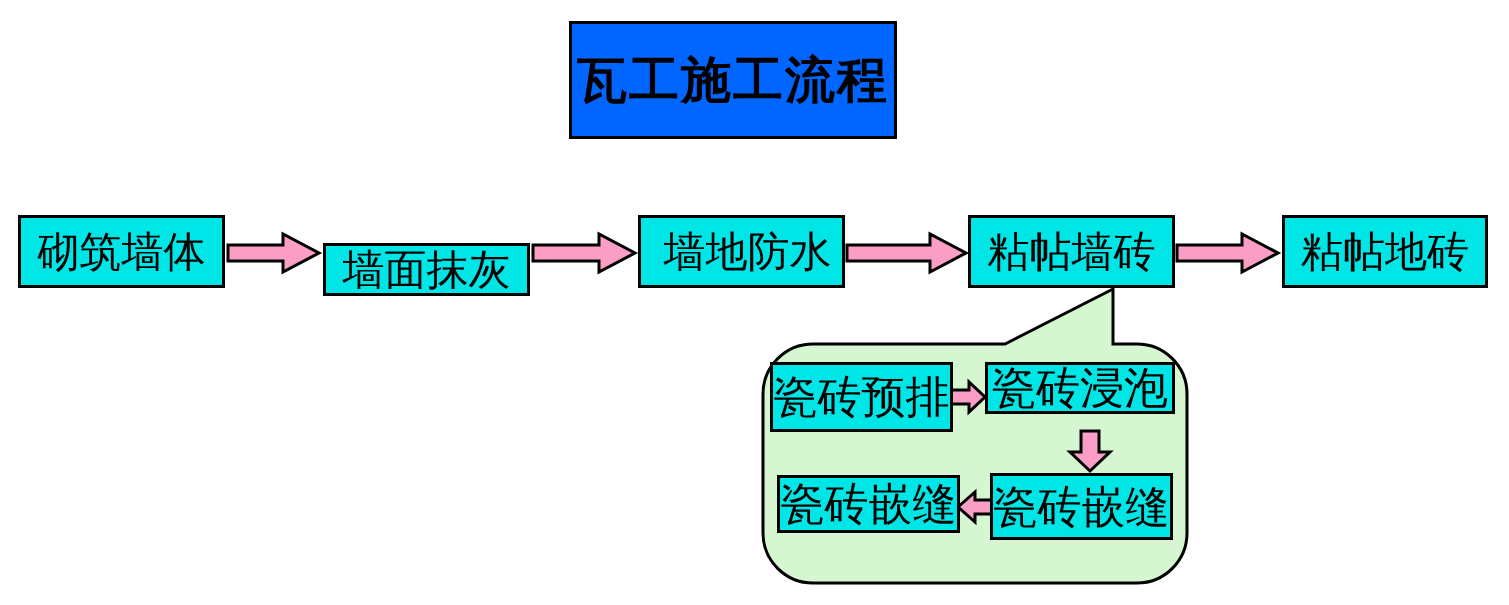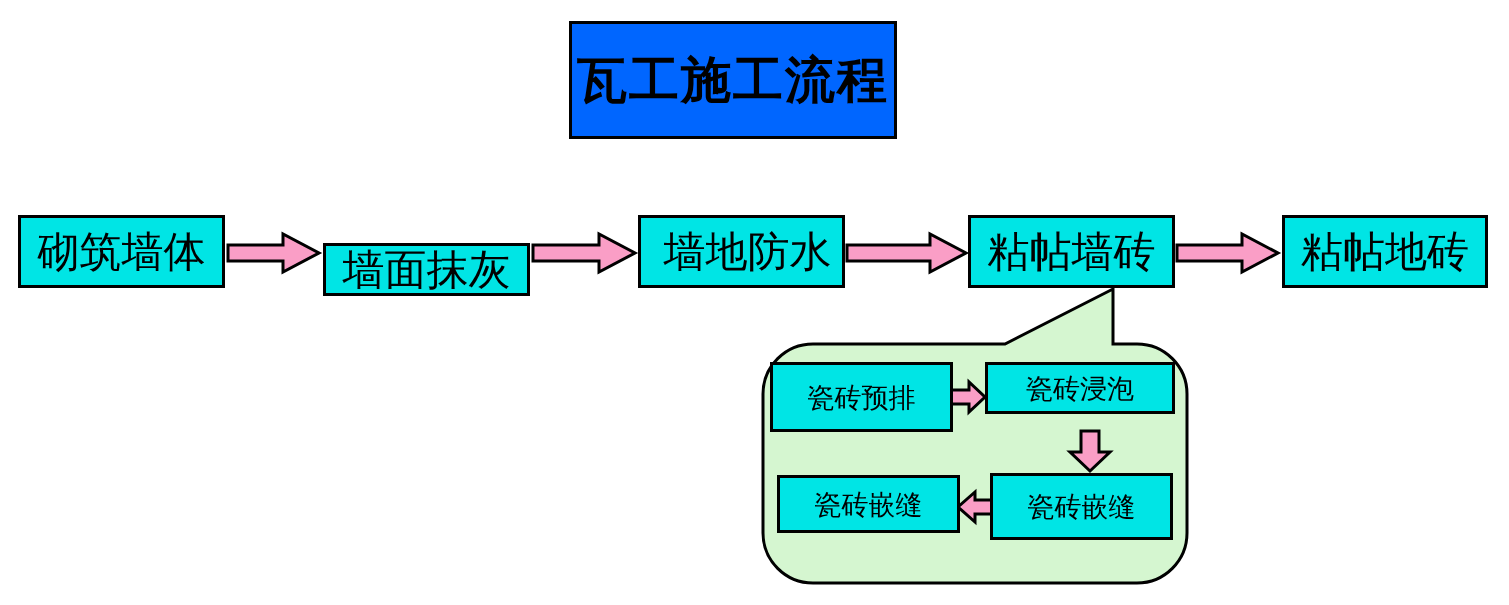--- a/index.html
+++ b/index.html
@@ -43,21 +43,21 @@
     font-size: 50px;
     font-weight: bold;
     letter-spacing: 2px;
   }
   .process-box {
     background: #00e5e5;
     font-size: 42px;
   }
   .sub-box {
     background: #00e5e5;
-    font-size: 27px;
+    font-size: 44px;
   }
   .b1 { left: 18px;   top: 215px; width: 207px; height: 73px; }
   .b2 { left: 323px;  top: 215px; width: 207px; height: 53px; margin-top: 28px; }
   .b3 { left: 638px;  top: 215px; width: 207px; height: 73px; padding-left: 12px; }
   .b4 { left: 968px;  top: 215px; width: 207px; height: 73px; }
   .b5 { left: 1282px; top: 215px; width: 206px; height: 73px; }
   .c1 { left: 770px;  top: 362px; width: 183px; height: 70px; }
   .c2 { left: 985px;  top: 362px; width: 190px; height: 52px; }
   .c3 { left: 990px;  top: 473px; width: 183px; height: 67px; }
   .c4 { left: 777px;  top: 475px; width: 183px; height: 58px; }

